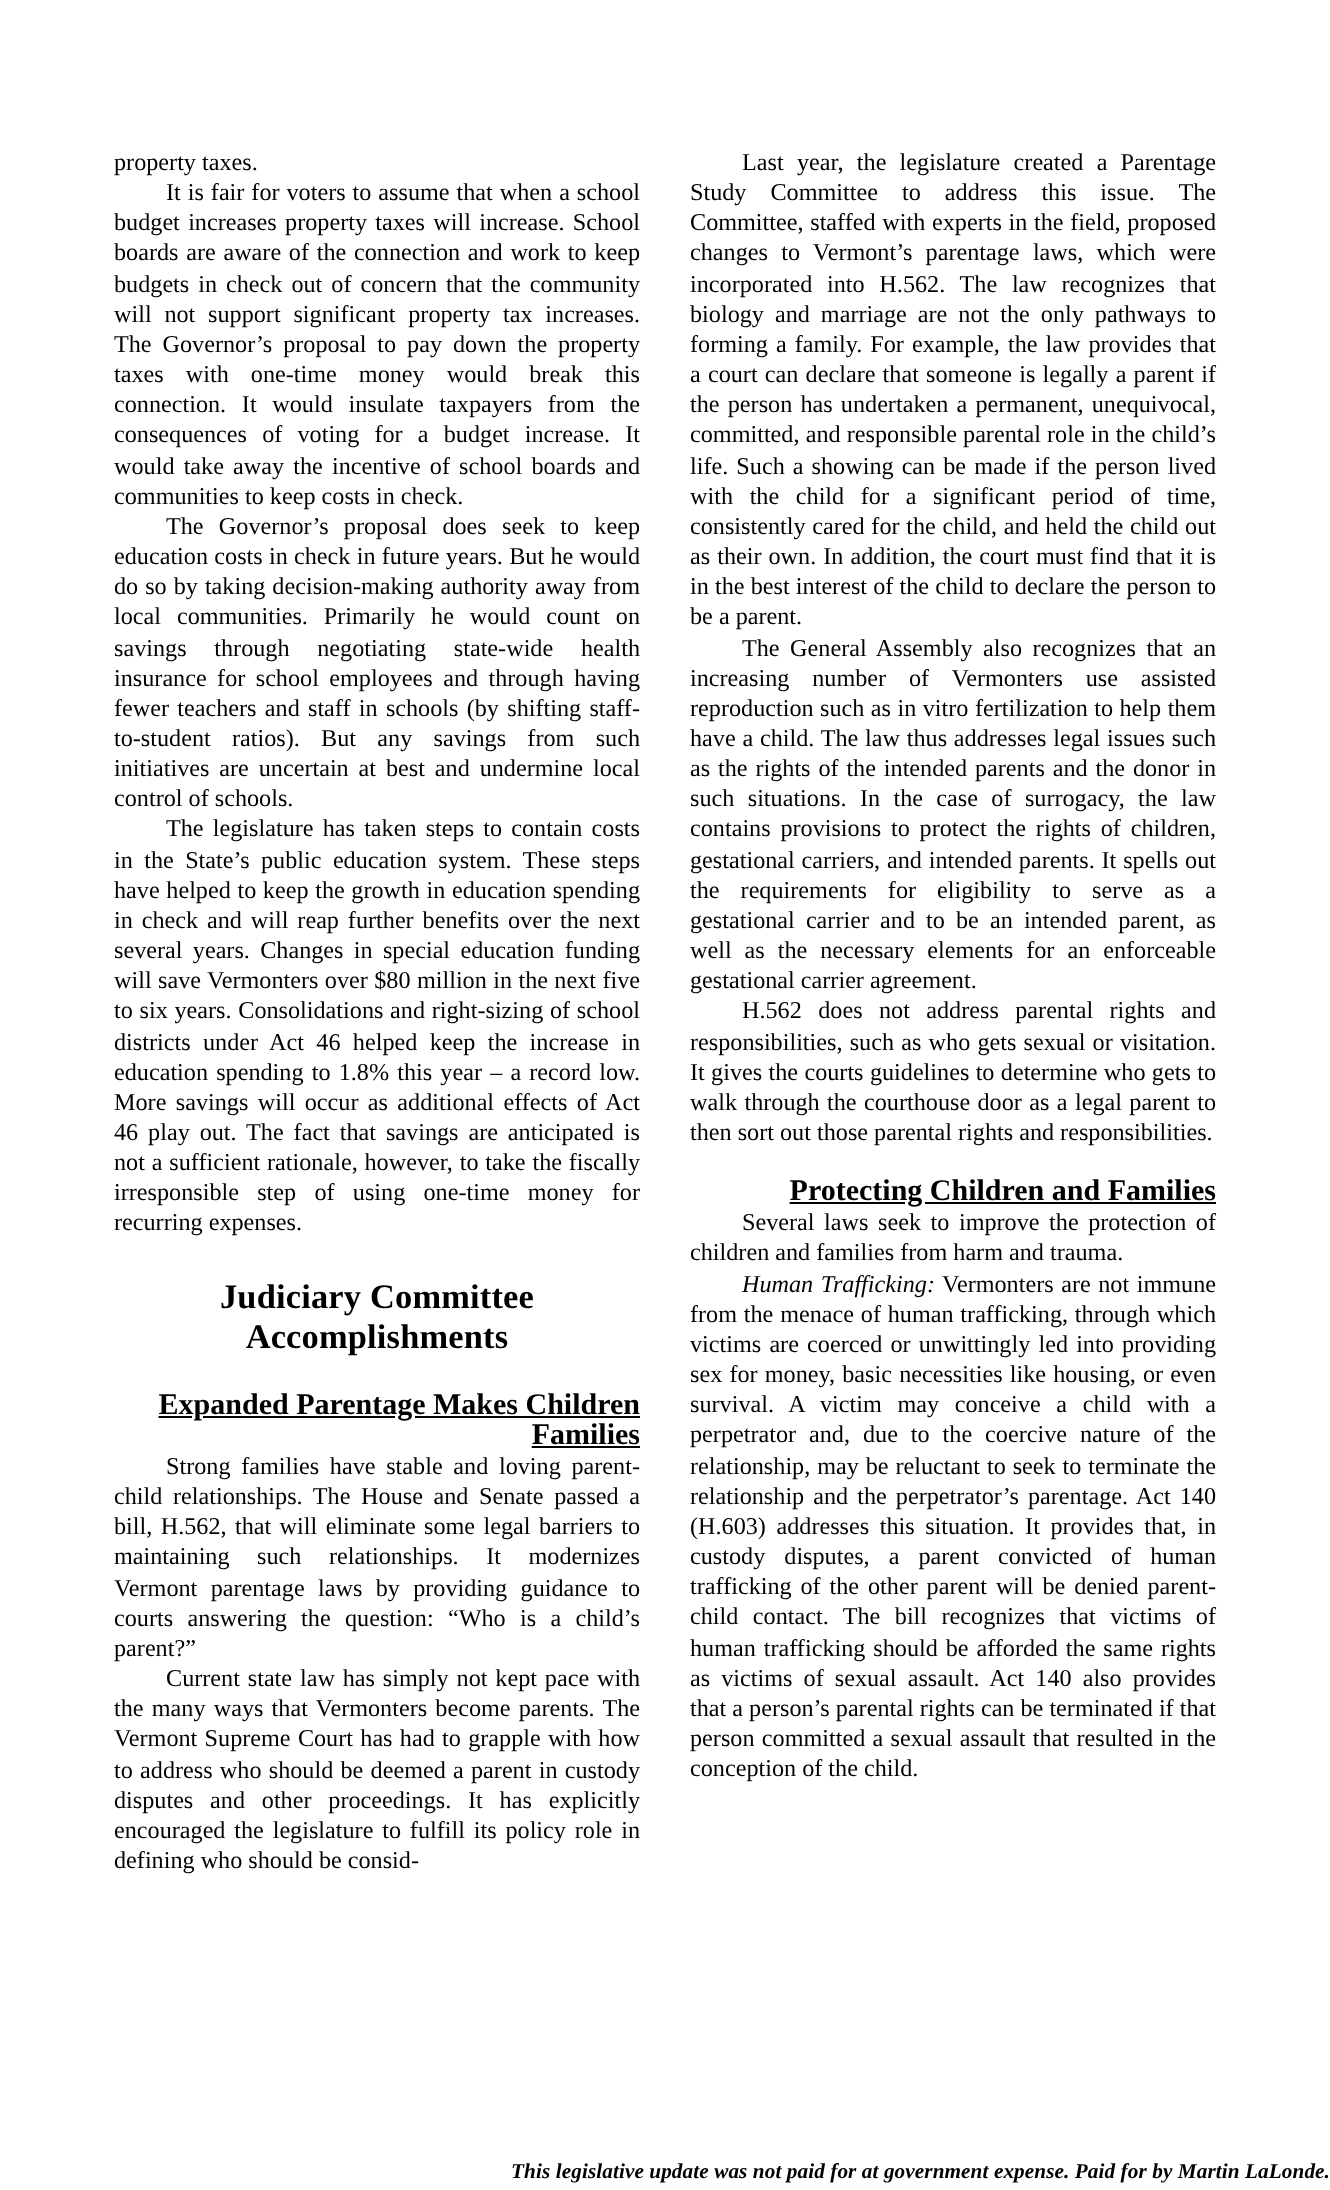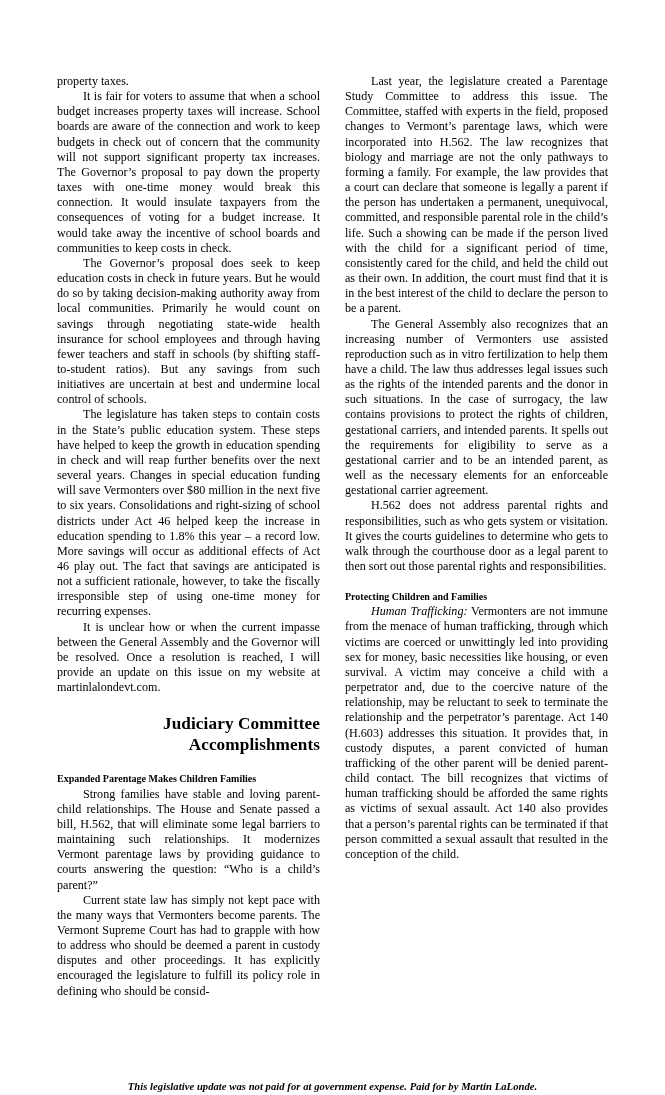--- a/index.html
+++ b/index.html
@@ -42,45 +42,46 @@
     text-justify: inter-word;
     hyphens: none;
   }
   p {
     margin: 0;
     text-indent: 26px;
     text-align: justify;
   }
   p.noindent { text-indent: 0; }
   .section-heading {
-    text-align: right;
+    text-align: center;
     font-weight: bold;
     font-size: 17.2px;
     line-height: 20.5px;
     margin: 19px 0 0 0;
     text-indent: 0;
     letter-spacing: 0.1px;
   }
   .subheading {
     font-weight: bold;
-    font-size: 10px;
+    font-size: 15px;
     line-height: 15.15px;
     margin: 16px 0 0 0;
     text-indent: 0;
-    text-align: left;
+    text-align: right;
+    text-decoration: underline;
   }
   .subheading.tight { margin-top: 15px; }
   .run-in-italic {
   }
   .footer {
     position: absolute;
     left: 0;
     top: 1056px;
     width: 665px;
-    text-align: center;
+    text-align: right;
     font-style: italic;
     font-weight: bold;
     font-size: 10.6px;
     line-height: 13px;
     letter-spacing: 0.05px;
   }
 </style>
 </head>
 <body>
 
@@ -91,44 +92,44 @@
     <div class="col">
 
       <p class="noindent">property taxes.</p>
 
       <p>It is fair for voters to assume that when a school budget increases property taxes will increase.  School boards are aware of the connection and work to keep budgets in check out of concern that the community will not support significant property tax increases.  The Governor’s proposal to pay down the property taxes with one-time money would break this connection.  It would insulate taxpayers from the consequences of voting for a budget increase.  It would take away the incentive of school boards and communities to keep costs in check.</p>
 
       <p>The Governor’s proposal does seek to keep education costs in check in future years. But he would do so by taking decision-making authority away from local communities.  Primarily he would count on savings through negotiating state-wide health insurance for school employees and through having fewer teachers and staff in schools (by shifting staff-to-student ratios).  But any savings from such initiatives are uncertain at best and undermine local control of schools.</p>
 
       <p>The legislature has taken steps to contain costs in the State’s public education system.  These steps have helped to keep the growth in education spending in check and will reap further benefits over the next several years.  Changes in special education funding will save Vermonters over $80 million in the next five to six years.  Consolidations and right-sizing of school districts under Act 46 helped keep the increase in education spending to 1.8% this year – a record low.  More savings will occur as additional effects of Act 46 play out.  The fact that savings are anticipated is not a sufficient rationale, however, to take the fiscally irresponsible step of using one-time money for recurring expenses.</p>
 
-      <p>It is unclear how or when the current impasse between the General Assembly and the Governor will be resolved.  Once a resolution is reached, I will provide an update on this issue on my website at martinlalondevt.com.</p>
 
       <h2 class="section-heading">Judiciary Committee Accomplishments</h2>
 
       <h3 class="subheading">Expanded Parentage Makes Children Families</h3>
 
       <p>Strong families have stable and loving parent-child relationships. The House and Senate passed a bill, H.562, that will eliminate some legal barriers to maintaining such relationships. It modernizes Vermont parentage laws by providing guidance to courts answering the question:  “Who is a child’s parent?”</p>
 
       <p>Current state law has simply not kept pace with the many ways that Vermonters become parents.  The Vermont Supreme Court has had to grapple with how to address who should be deemed a parent in custody disputes and other proceedings. It has explicitly encouraged the legislature to fulfill its policy role in defining who should be consid-</p>
 
     </div>
 
     <div class="col">
 
 
       <p>Last year, the legislature created a Parentage Study Committee to address this issue. The Committee, staffed with experts in the field, proposed changes to Vermont’s parentage laws, which were incorporated into H.562. The law recognizes that biology and marriage are not the only pathways to forming a family. For example, the law provides that a court can declare that someone is legally a parent if the person has undertaken a permanent, unequivocal, committed, and responsible parental role in the child’s life. Such a showing can be made if the person lived with the child for a significant period of time, consistently cared for the child, and held the child out as their own. In addition, the court must find that it is in the best interest of the child to declare the person to be a parent.</p>
 
       <p>The General Assembly also recognizes that an increasing number of Vermonters use assisted reproduction such as in vitro fertilization to help them have a child. The law thus addresses legal issues such as the rights of the intended parents and the donor in such situations. In the case of surrogacy, the law contains provisions to protect the rights of children, gestational carriers, and intended parents. It spells out the requirements for eligibility to serve as a gestational carrier and to be an intended parent, as well as the necessary elements for an enforceable gestational carrier agreement.</p>
 
-      <p>H.562 does not address parental rights and responsibilities, such as who gets system or visitation. It gives the courts guidelines to determine who gets to walk through the courthouse door as a legal parent to then sort out those parental rights and responsibilities.</p>
+      <p>H.562 does not address parental rights and responsibilities, such as who gets sexual or visitation. It gives the courts guidelines to determine who gets to walk through the courthouse door as a legal parent to then sort out those parental rights and responsibilities.</p>
 
 
       <h3 class="subheading tight">Protecting Children and Families</h3>
 
+      <p>Several laws seek to improve the protection of children and families from harm and trauma.</p>
 
       <p><em class="run-in-italic">Human Trafficking:</em><span>  Vermonters are not immune from the menace of human trafficking, through which victims are coerced or unwittingly led into providing sex for money, basic necessities like housing, or even survival. A victim may conceive a child with a perpetrator and, due to the coercive nature of the relationship, may be reluctant to seek to terminate the relationship and the perpetrator’s parentage. Act 140 (H.603) addresses this situation. It provides that, in custody disputes, a parent convicted of human trafficking of the other parent will be denied parent-child contact. The bill recognizes that victims of human trafficking should be afforded the same rights as victims of sexual assault. Act 140 also provides that a person’s parental rights can be terminated if that person committed a sexual assault that resulted in the conception of the child.</span></p>
 
     </div>
 
   </div>
 
   <div class="footer">This legislative update was not paid for at government expense. Paid for by Martin LaLonde.</div>
 
 </div>

